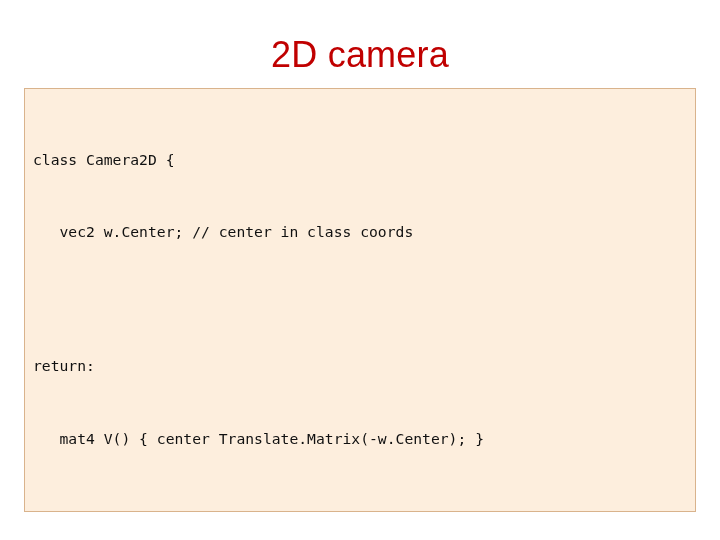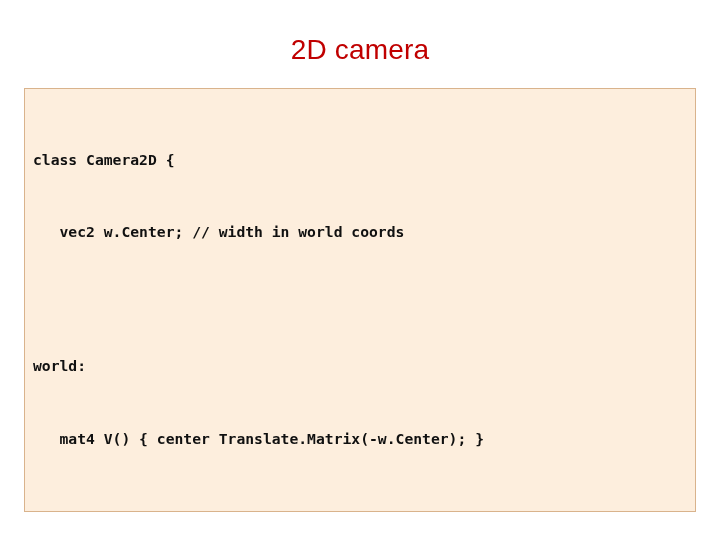--- a/index.html
+++ b/index.html
@@ -18,37 +18,36 @@
     width: 720px;
     height: 540px;
     box-sizing: border-box;
   }
   .slide-title {
     position: absolute;
     top: 34px;
     left: 0;
     width: 720px;
     text-align: center;
-    font-size: 28px;
+    font-size: 36px;
     color: #c00000;
     font-family: "Liberation Sans", sans-serif;
     font-weight: normal;
     letter-spacing: 0.2px;
   }
   .code-box {
     position: absolute;
     top: 88px;
     left: 24px;
     width: 672px;
     height: 424px;
     box-sizing: border-box;
     background: #fdeedd;
     border: 1px solid #d9b38c;
     padding: 10px 4px 8px 8px;
-    font-weight: bold;
   }
   .code {
     font-family: "DejaVu Sans Mono", monospace;
     font-size: 14.7px;
     line-height: 24.3px;
     color: #101010;
     white-space: pre;
     margin: 0;
     padding: 0;
   }
@@ -64,23 +63,23 @@
 </head>
 <body>
 
 <div class="slide">
 
   <div class="slide-title">2D camera</div>
 
   <div class="code-box">
     <div class="code">
       <div class="code-line">class Camera2D {</div>
-      <div class="code-line">   vec2 w.Center; // width in world coords</div>
+      <div class="code-line">   vec2 w.Center; // center in class coords</div>
       <div class="code-line blank"></div>
-      <div class="code-line">world:</div>
+      <div class="code-line">return:</div>
       <div class="code-line">   mat4 V() { center Translate.Matrix(-w.Center); }</div>
       
       
       
       
       
       
       
       
       

